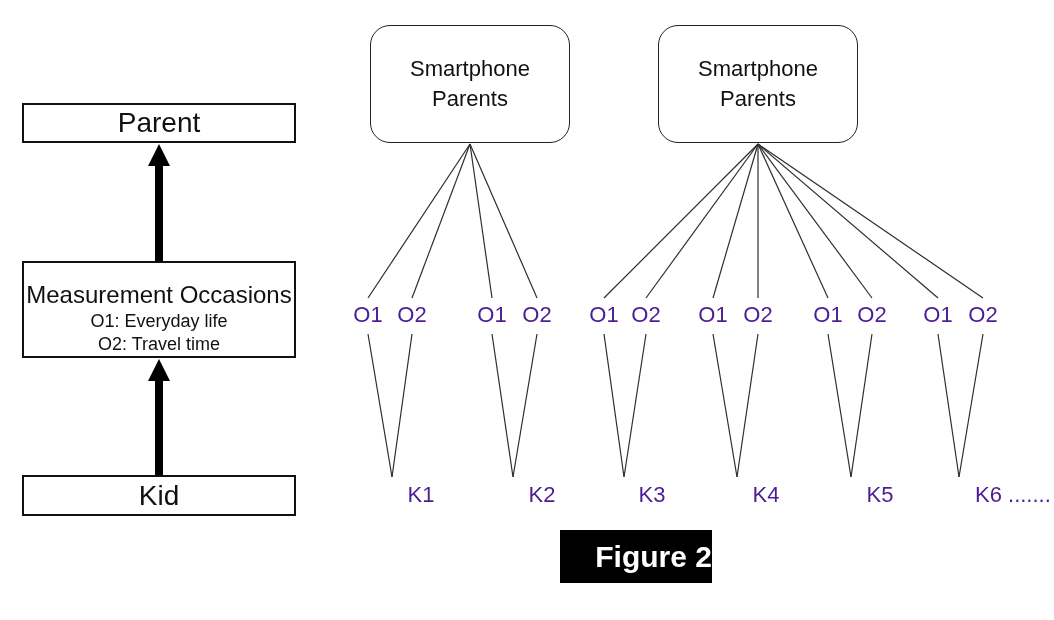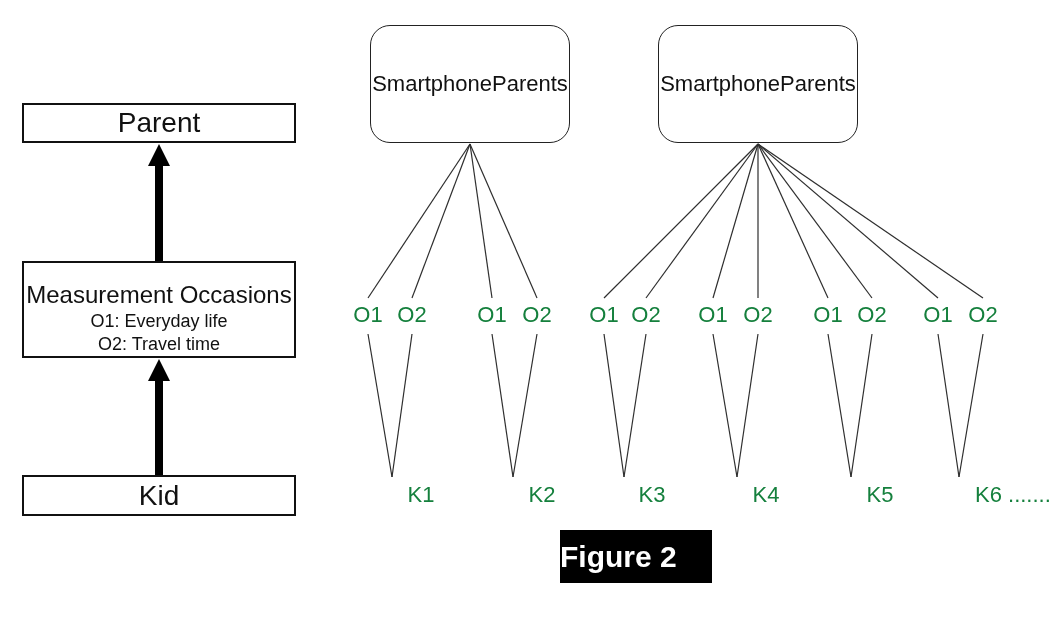--- a/index.html
+++ b/index.html
@@ -45,54 +45,54 @@
   
   .rnd-box {
     position: absolute;
     top: 25px;
     width: 200px;
     height: 118px;
     border: 1.5px solid #222222;
     border-radius: 20px;
     background: #ffffff;
     display: flex;
-    flex-direction: row;
+    flex-direction: column;
     align-items: center;
     justify-content: center;
     text-align: center;
     font-size: 22px;
     line-height: 30px;
   }
   .rnd-box.g1 { left: 370px; }
   .rnd-box.g2 { left: 658px; }
   .rnd-box .bold { font-weight: bold; }
 
   
   .olabel, .klabel {
     position: absolute;
     font-size: 22px;
     line-height: 26px;
     transform: translateX(-50%);
     white-space: nowrap;
-    color: #15803d;
+    color: #4c1d95;
   }
   .olabel { top: 302px; }
   .klabel { top: 482px; margin-left: 29px; }
   .klabel.noshift { transform: none; }
 
   
   .caption {
     position: absolute;
     left: 560px;
     top: 530px;
     width: 152px;
     height: 53px;
     display: flex;
     align-items: center;
-    justify-content: flex-start;
+    justify-content: flex-end;
     font-size: 30px;
     font-weight: bold;
   }
 </style>
 </head>
 <body>
 
 <div class="stage" style="background: rgb(255, 255, 255);">
 
   <svg class="wires" viewBox="0 0 1054 620">

